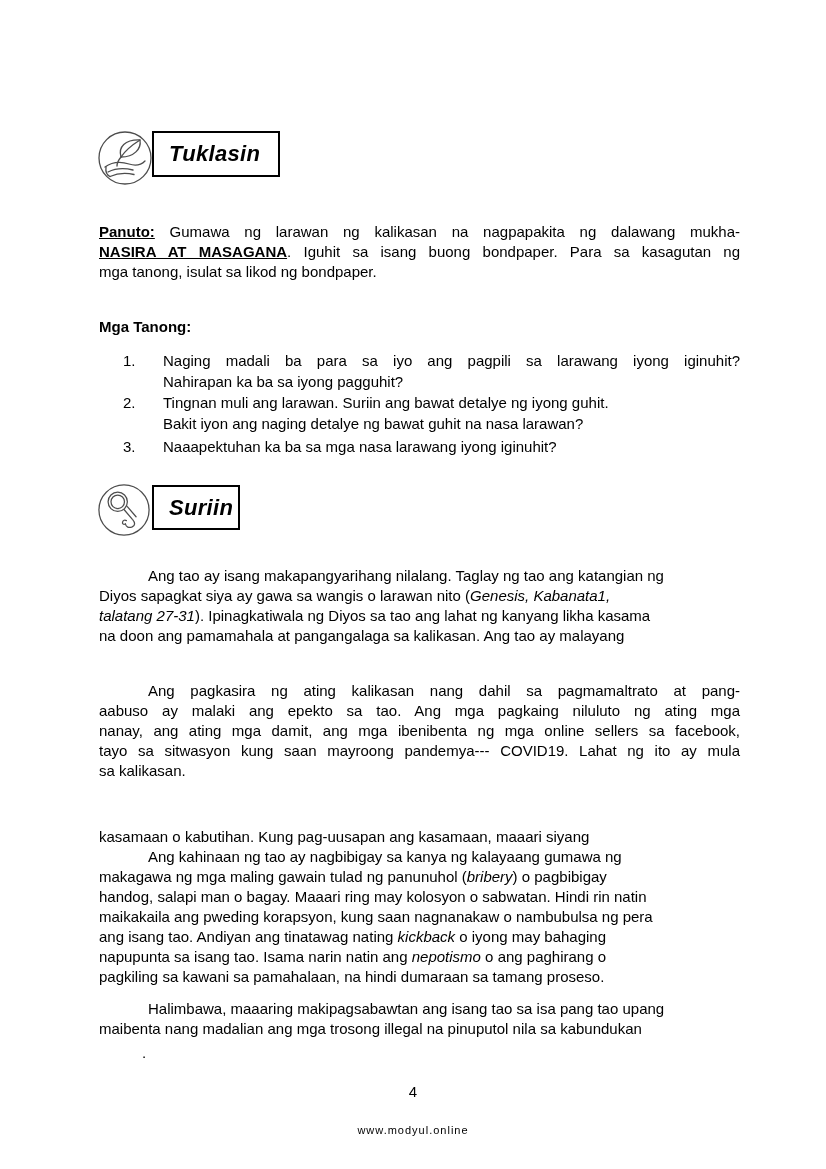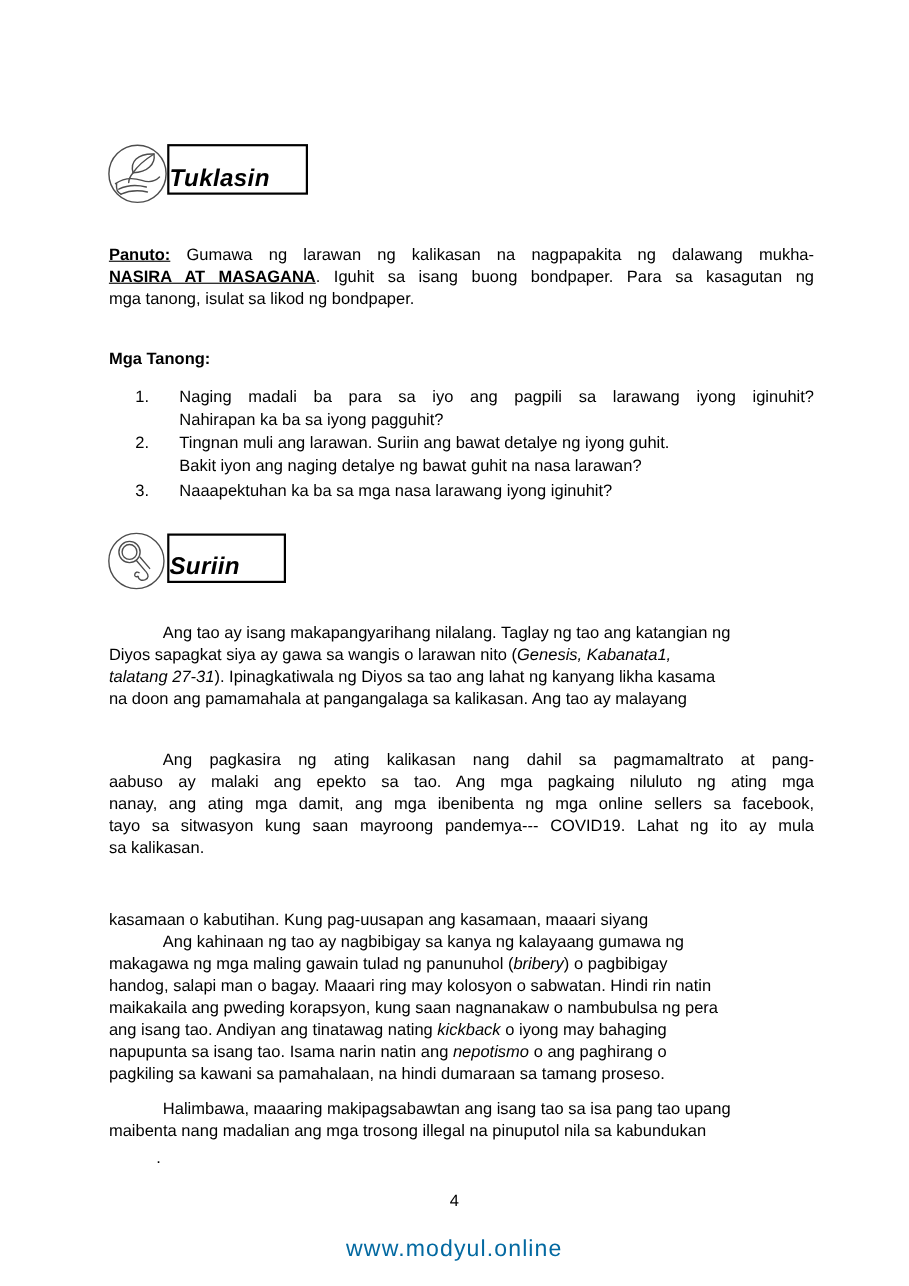--- a/index.html
+++ b/index.html
@@ -14,21 +14,22 @@
     font-size: 15px;
     color: #000000;
   }
 
   
   .icon-circle { position: absolute; }
   .title-box {
     position: absolute;
     border: 2px solid #000000;
     display: flex;
-    align-items: flex-end;
+    align-items: center;
+    padding-left: 15px;
     background: #ffffff;
   }
   .title-box .title-text {
     font-weight: bold;
     font-style: italic;
     font-size: 22px;
     letter-spacing: 0.3px;
   }
 
   
@@ -49,22 +50,22 @@
   .q-row-3 { margin-top: 2px; }
 
   .period-line { line-height: 20px; margin-top: 4px; text-indent: 43px; }
 
   .page-number {
     position: absolute; left: 0; top: 1083px; width: 100%;
     text-align: center; font-size: 15px;
   }
   .watermark {
     position: absolute; left: 0; top: 1124px; width: 100%;
-    text-align: center; font-size: 21px; letter-spacing: 1px;
-    color: #0369a1;
+    text-align: center; font-size: 11px; letter-spacing: 1px;
+    color: #000000;
   }
   svg { display: block; }
 </style>
 </head>
 <body>
 
 <div class="page">
 
   <div class="icon-circle" style="left:97px; top:130px; width:56px; height:56px;">
     <svg width="56" height="56" viewBox="0 0 56 56" fill="none" stroke="#4d4d4d" stroke-width="1.3" stroke-linecap="round" stroke-linejoin="round">
@@ -117,21 +118,21 @@
     <svg width="54" height="54" viewBox="0 0 56 56" fill="none" stroke="#4d4d4d" stroke-width="1.3" stroke-linecap="round" stroke-linejoin="round">
       <circle cx="28" cy="28" r="26"></circle>
       <circle cx="21.5" cy="19.5" r="10"></circle>
       <circle cx="21.5" cy="19.5" r="7"></circle>
       <path d="M28 27.5 L36.5 37.5"></path>
       <path d="M31.5 24.5 L40.5 35"></path>
       <path d="M37 38 C40 41.5 39.5 44 36.5 45.5 C33 47 30 45.5 29.5 42.5"></path>
       <path d="M29.5 42.5 C27.5 43.5 26 42.5 26.5 40.5 C27 38.5 29 38 30.5 39"></path>
     </svg>
   </div>
-  <div class="title-box" style="left:152px; top:485px; width:108px; height:45px;">
+  <div class="title-box" style="left:152px; top:485px; width:88px; height:45px;">
     <span class="title-text">Suriin</span>
   </div>
 
   <div class="text-block" style="top:566px;">
     <div class="line indent">Ang tao ay isang makapangyarihang nilalang. Taglay ng tao ang katangian ng</div>
     <div class="line"><span>Diyos sapagkat siya ay gawa sa wangis o larawan nito (</span><span class="i">Genesis, Kabanata1,</span></div>
     <div class="line"><span class="i">talatang 27-31</span><span>). Ipinagkatiwala ng Diyos sa tao ang lahat ng kanyang likha kasama</span></div>
     <div class="line">na doon ang pamamahala at pangangalaga sa kalikasan. Ang tao ay malayang</div>
   </div>
 

